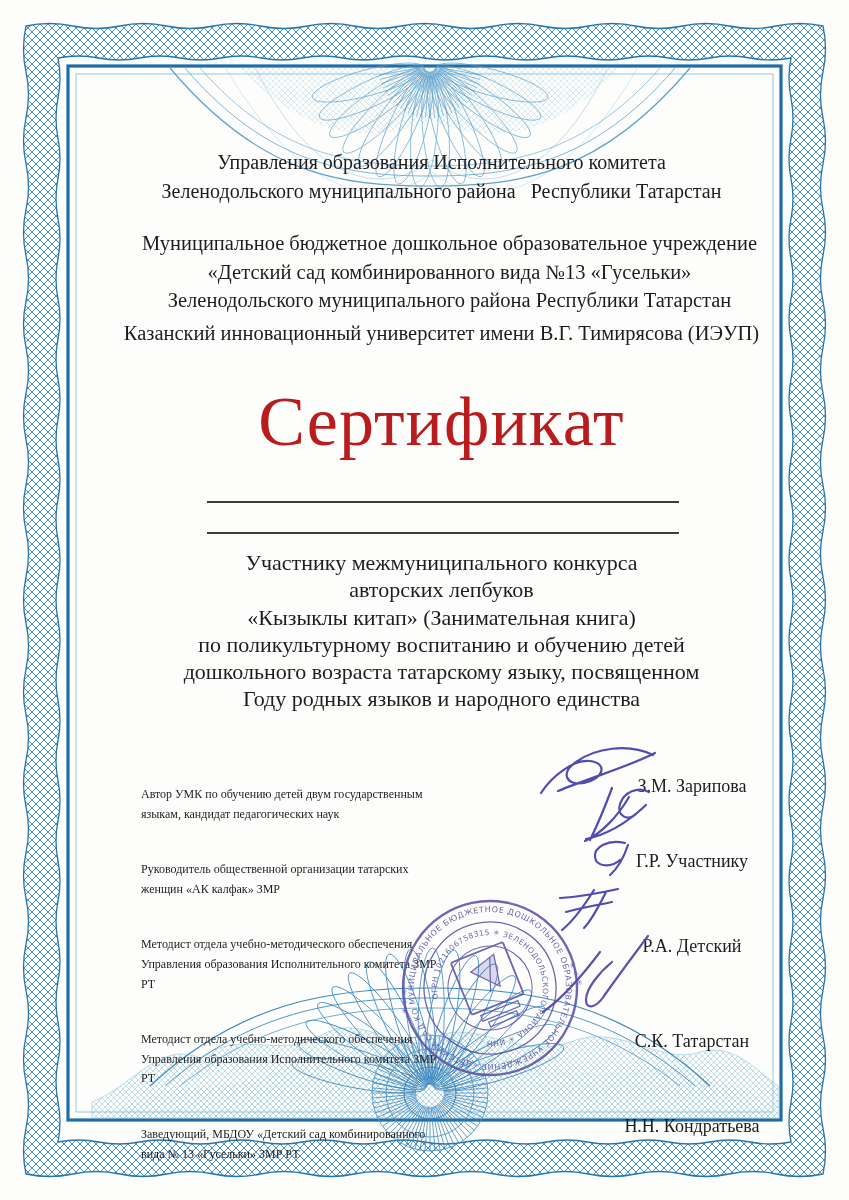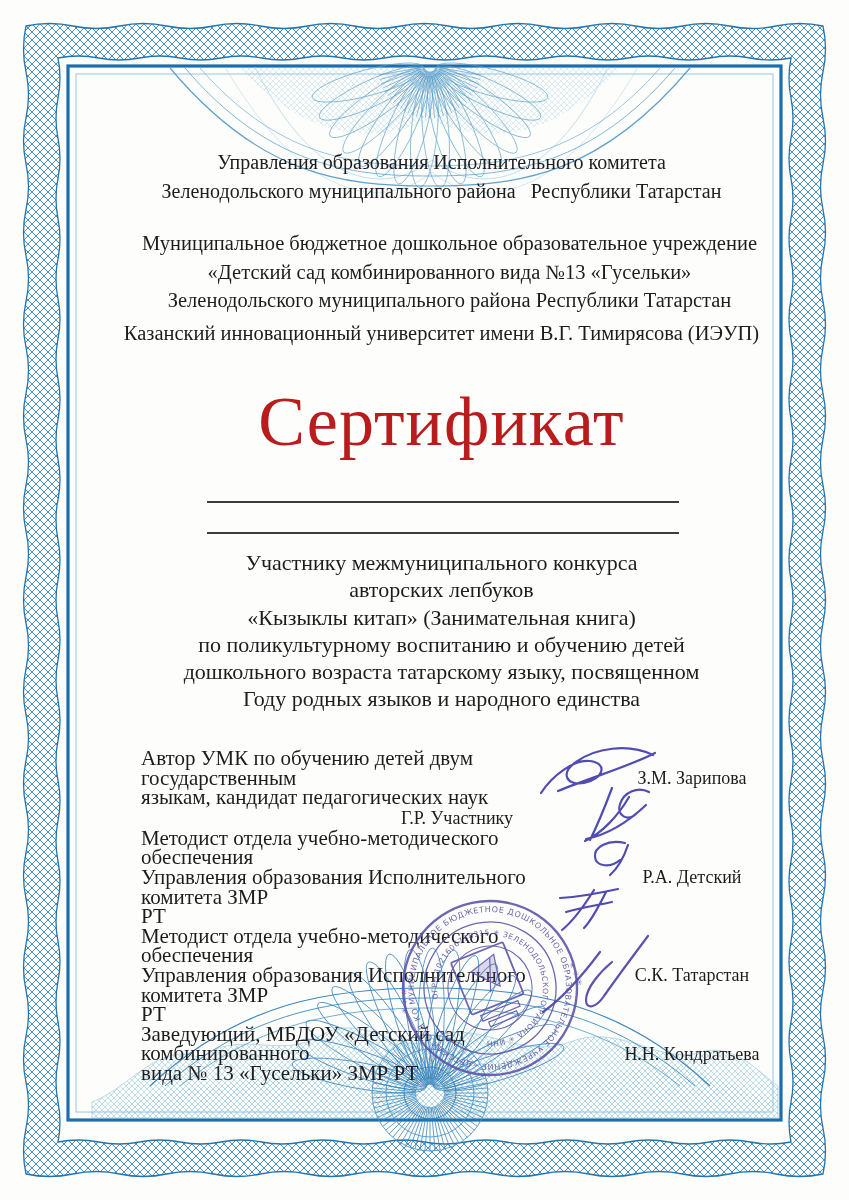--- a/index.html
+++ b/index.html
@@ -13,21 +13,21 @@
   .h1{top:148px;font-size:20px;line-height:29px;}
   .h2{top:229px;font-size:20.5px;line-height:28.5px;margin-left:16px;}
   .h3{top:319px;font-size:20.5px;line-height:28px;}
   .doc-title{top:382px;font-size:70px;line-height:80px;letter-spacing:1px;color:#b91c1c;}
   .rule{position:absolute;left:190px;width:472px;border-top:2px solid #3c3c3c;height:0;}
   .rule1{top:501px;}
   .rule2{top:532px;}
   .body-block{top:549px;font-size:22px;line-height:27.3px;}
   .sig-section{position:absolute;left:124px;top:749px;width:632px;}
   .sig-row{display:flex;align-items:center;}
-  .sig-title{width:470px;font-size:21px;line-height:19.6px;white-space:pre-wrap;}
+  .sig-title{width:470px;font-size:12px;line-height:19.6px;white-space:pre-wrap;margin-top:36px;}
   .sig-name{flex:1;text-align:center;font-size:18px;}
   svg.layer{position:absolute;left:0;top:0;pointer-events:none;}
   .z0{z-index:0;} .z1{z-index:1;position:relative;} .z2{z-index:2;}
 </style>
 </head>
 <body>
 
 <div class="page">
 
   <svg id="deco" class="layer z0" width="849" height="1200" viewBox="0 0 849 1200">
@@ -234,20 +234,22 @@
 дошкольного возраста татарскому языку, посвященном
 Году родных языков и народного единства</div>
 
     <div class="sig-section">
       <div class="sig-row">
         <div class="sig-title">Автор УМК по обучению детей двум государственным
 языкам, кандидат педагогических наук</div>
         <div class="sig-name">З.М. Зарипова</div>
       </div>
       <div class="sig-row">
+        <div class="sig-title">Руководитель общественной организации татарских
+женщин «АК калфак» ЗМР</div>
         <div class="sig-name">Г.Р. Участнику</div>
       </div>
       <div class="sig-row">
         <div class="sig-title">Методист отдела учебно-методического обеспечения
 Управления образования Исполнительного комитета ЗМР
 РТ</div>
         <div class="sig-name">Р.А. Детский</div>
       </div>
       <div class="sig-row">
         <div class="sig-title">Методист отдела учебно-методического обеспечения

